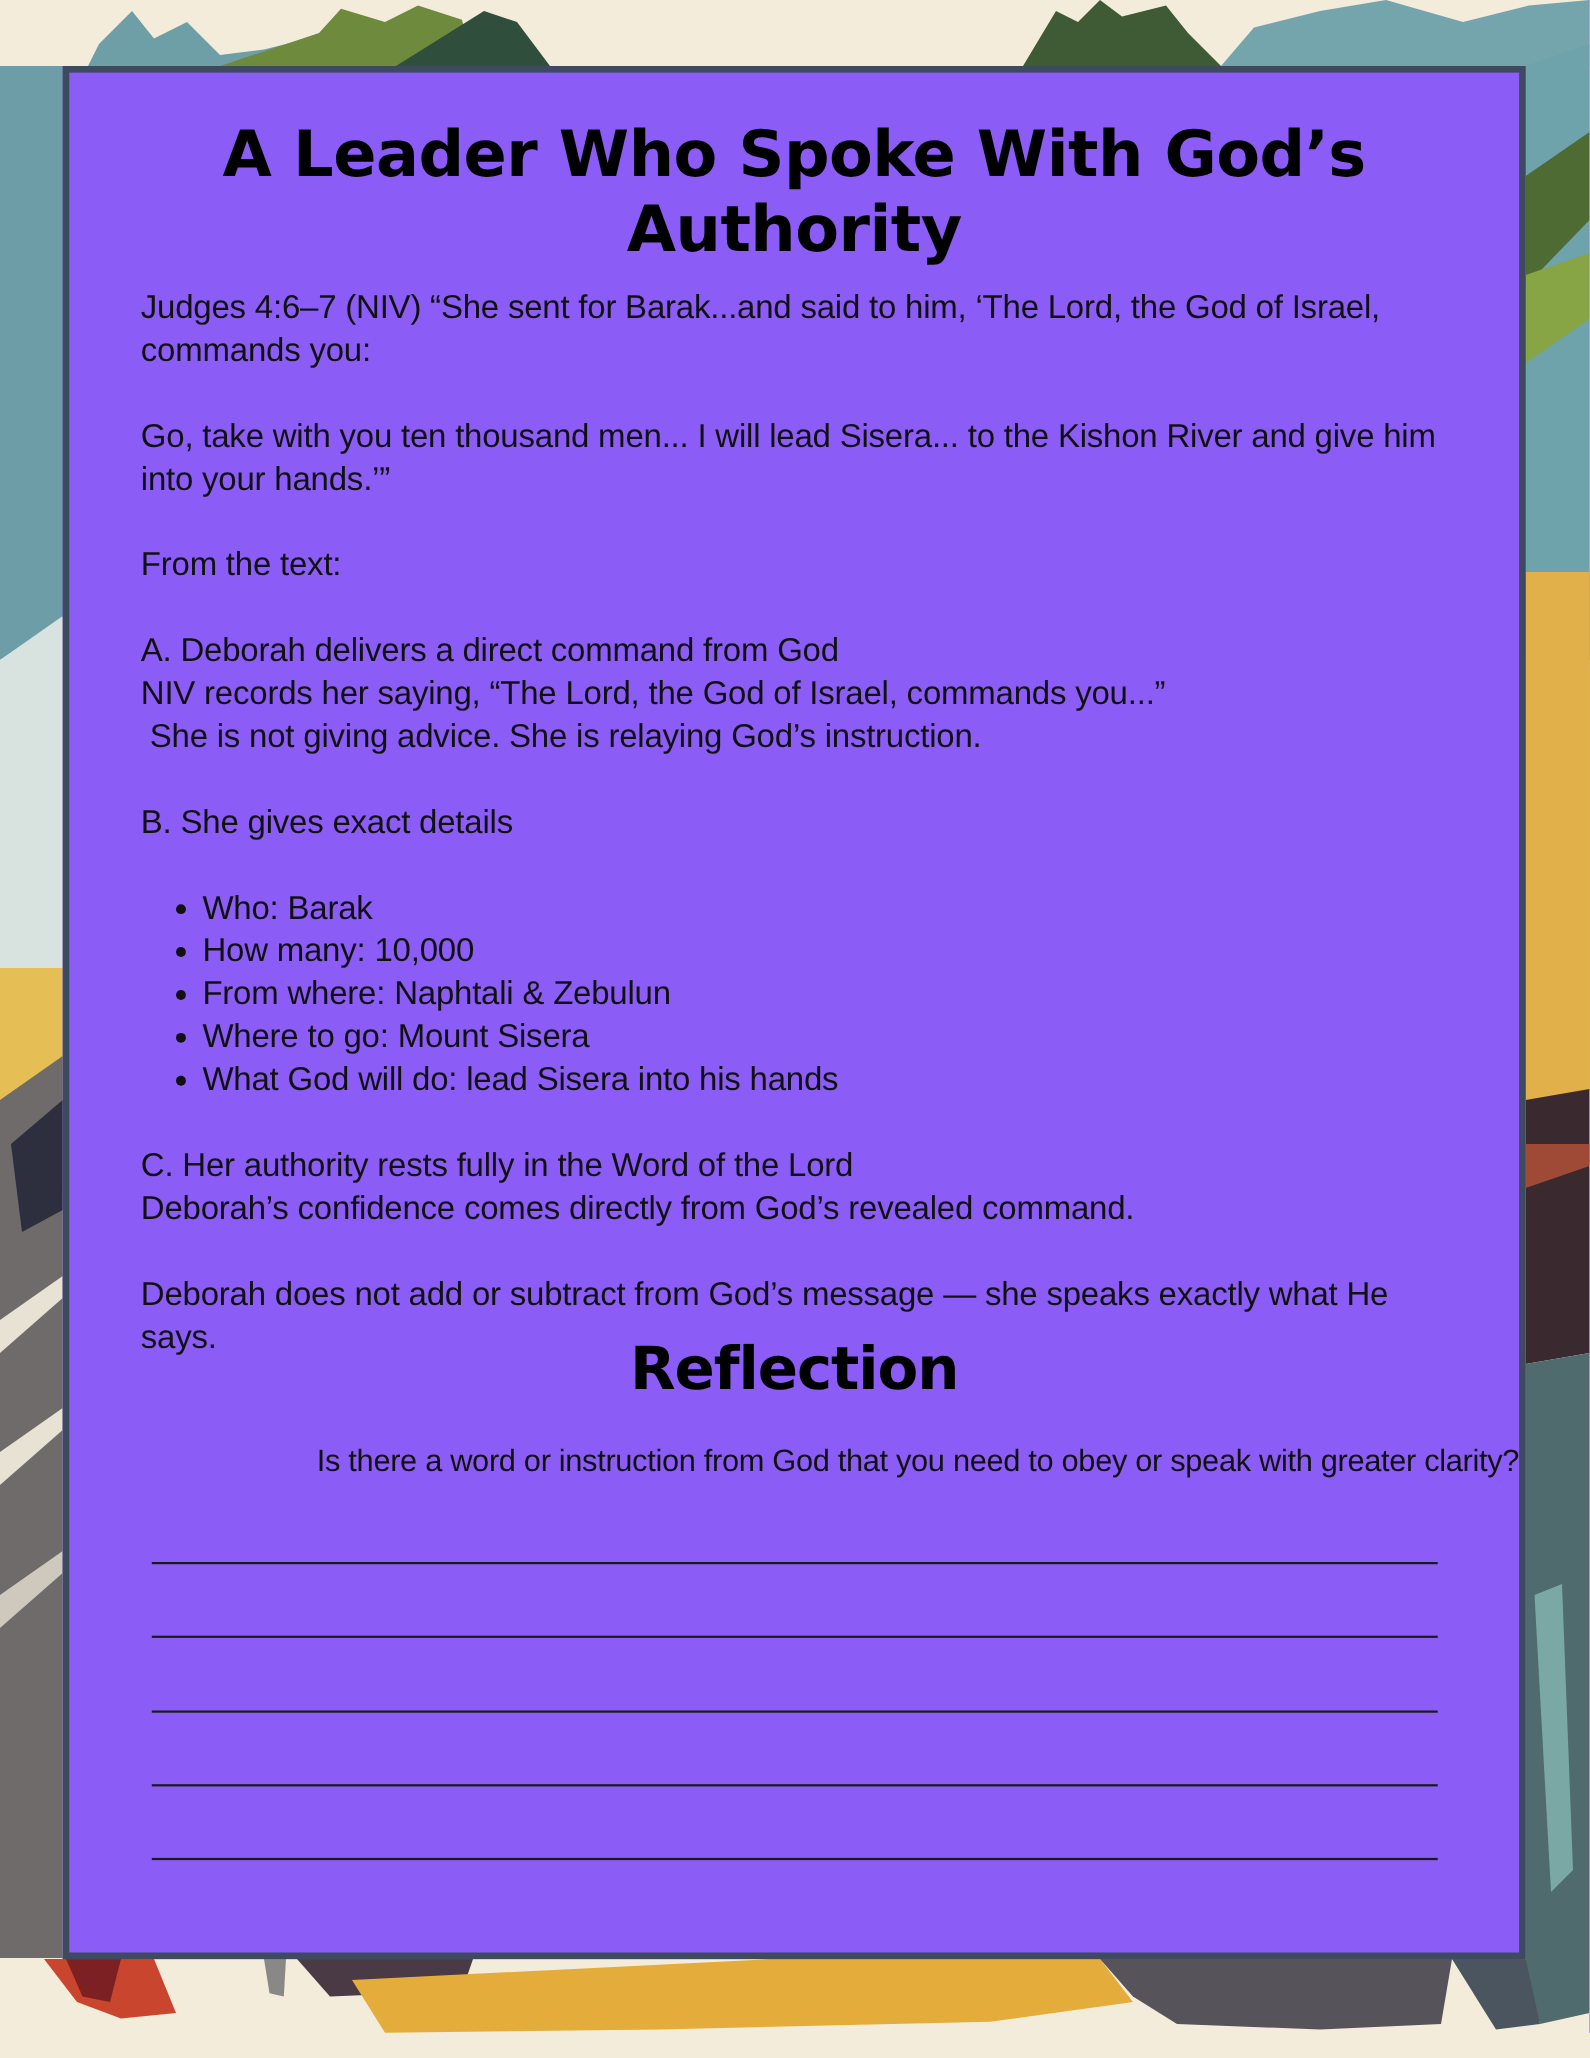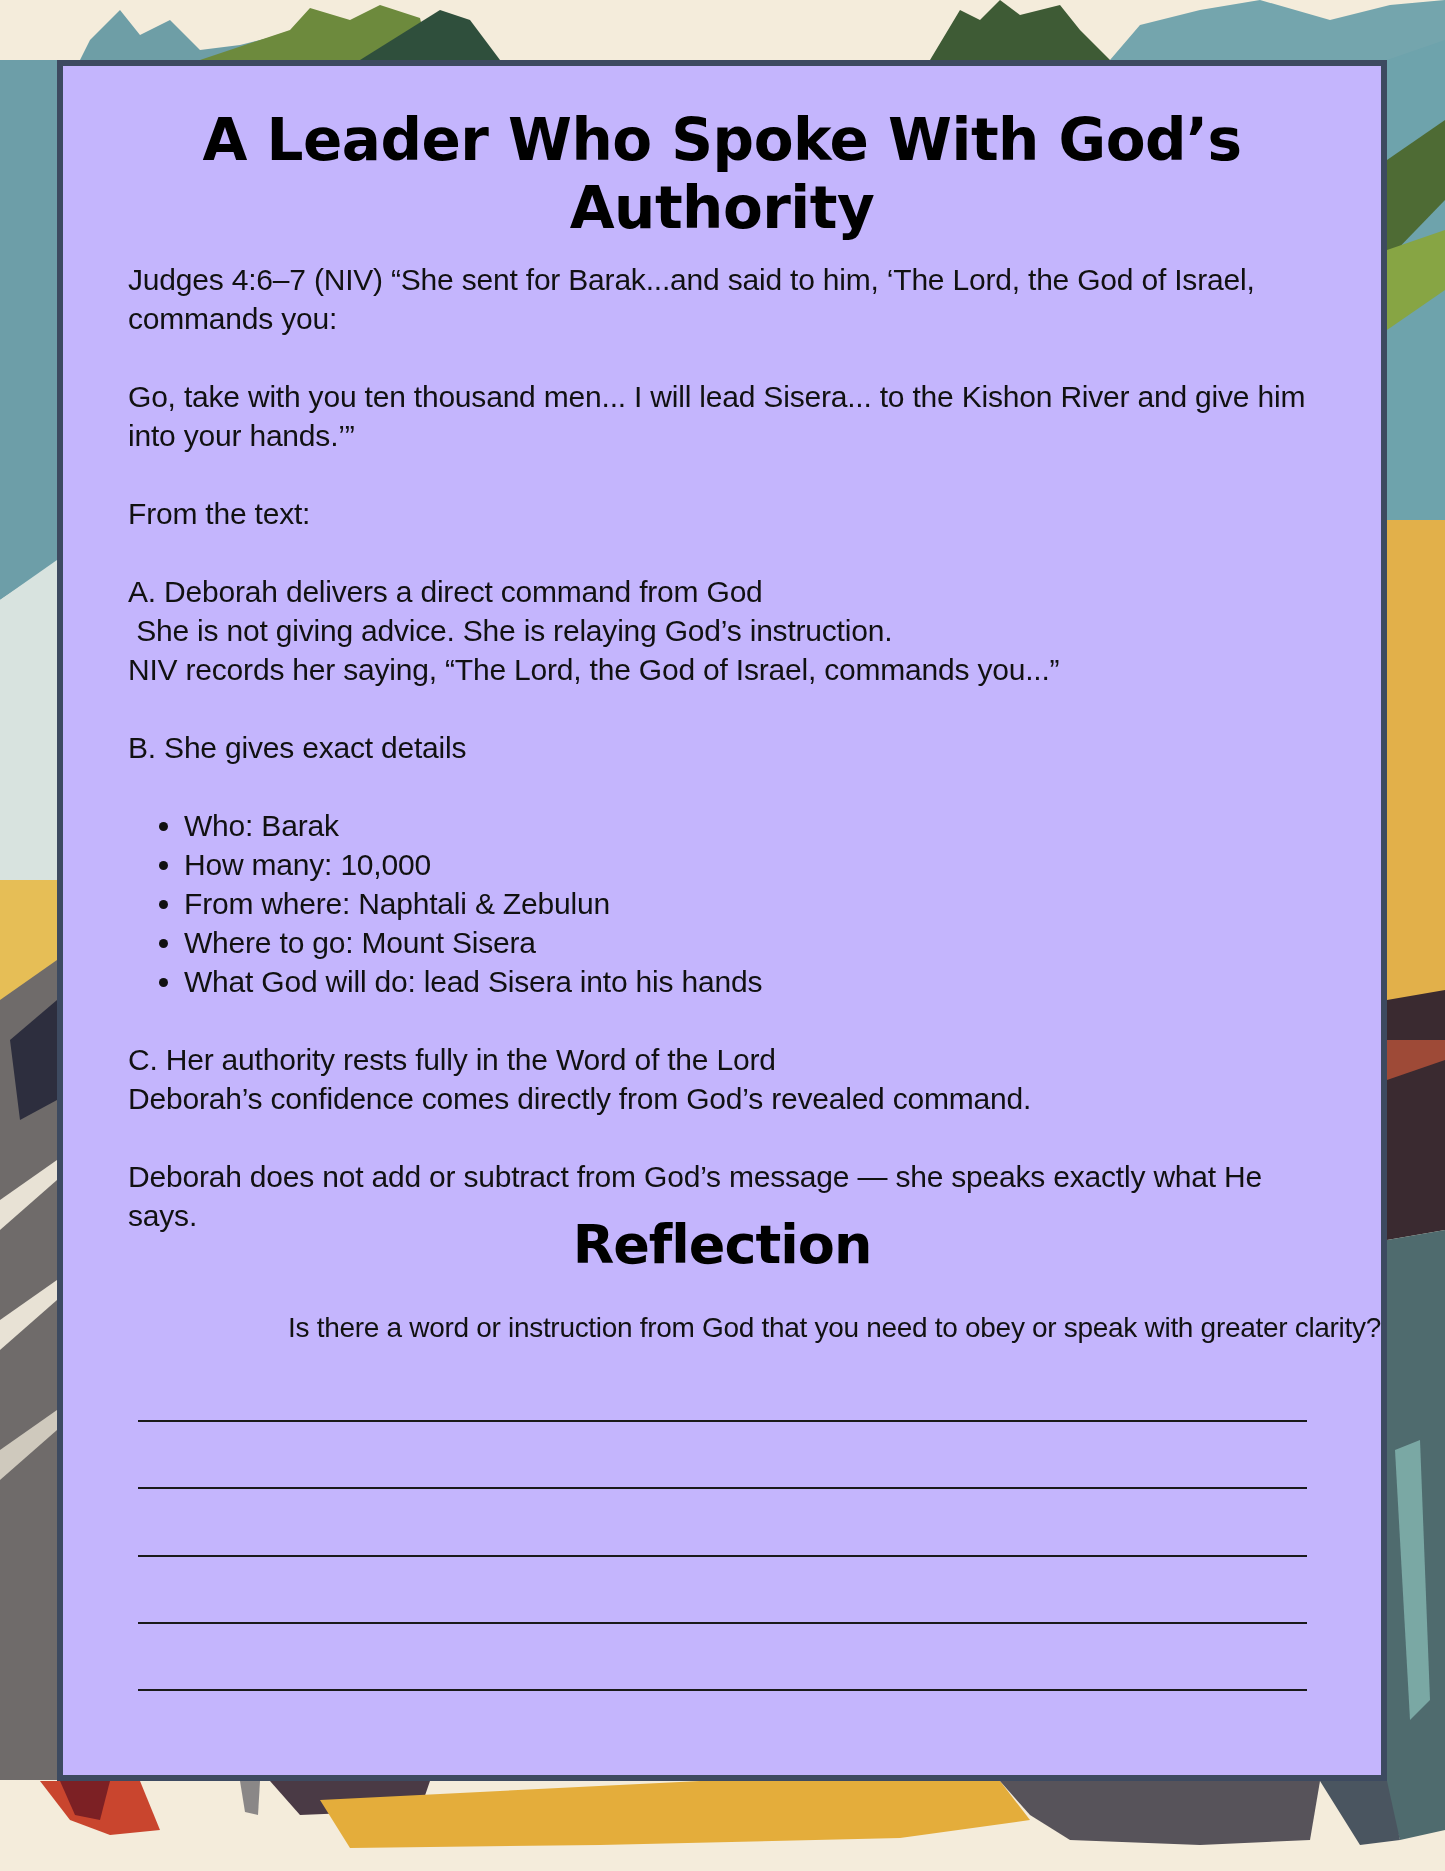--- a/index.html
+++ b/index.html
@@ -4,21 +4,21 @@
 <style>
   html, body { margin: 0; padding: 0; }
   body {
     width: 1445px; height: 1871px; position: relative; overflow: hidden;
     background: #f4ecdb;
     font-family: "Liberation Sans", "DejaVu Sans", sans-serif;
   }
   .bg-art { position: absolute; left: 0; top: 0; width: 1445px; height: 1871px; z-index: 0; }
   .card {
     position: absolute; left: 57px; top: 60px; width: 1318px; height: 1709px;
-    background: #c4b5fd; border: 6px solid #3d4a60; z-index: 1;
+    background: #8b5cf6; border: 6px solid #3d4a60; z-index: 1;
   }
   .title {
     position: absolute; left: 0; right: 0; top: 40px; margin: 0;
     text-align: center; font-weight: bold; font-size: 58px; letter-spacing: -0.5px;
     color: #000; font-family: "DejaVu Sans", sans-serif;
   }
   .body-text {
     position: absolute; left: 65px; width: 1200px; top: 152px;
     font-size: 30px; line-height: 39px; color: #111;
     font-family: "Liberation Sans", sans-serif; letter-spacing: -0.2px; margin-top: 42px;
@@ -86,22 +86,22 @@
 
   <div class="body-text">
     <p>Judges 4:6–7 (NIV) “She sent for Barak...and said to him, ‘The Lord, the God of Israel, commands you:</p>
     <div class="gap"></div>
     <p>Go, take with you ten thousand men...  I will lead Sisera... to the Kishon River and give him into your hands.’”</p>
     <div class="gap"></div>
     <p>From the text:</p>
     <div class="gap"></div>
 
     <p>A. Deborah delivers a direct command from God</p>
+    <p>NIV records her saying, “The Lord, the God of Israel, commands you...”</p>
     <p style="white-space:pre;"> She is not giving advice. She is relaying God’s instruction.</p>
-    <p>NIV records her saying, “The Lord, the God of Israel, commands you...”</p>
     <div class="gap"></div>
 
     <p>B. She gives exact details</p>
     <div class="gap"></div>
     <ul class="bullets">
       <li>Who: Barak</li>
       <li>How many: 10,000</li>
       <li>From where: Naphtali &amp; Zebulun</li>
       <li>Where to go: Mount Sisera</li>
       <li>What God will do: lead Sisera into his hands</li>

